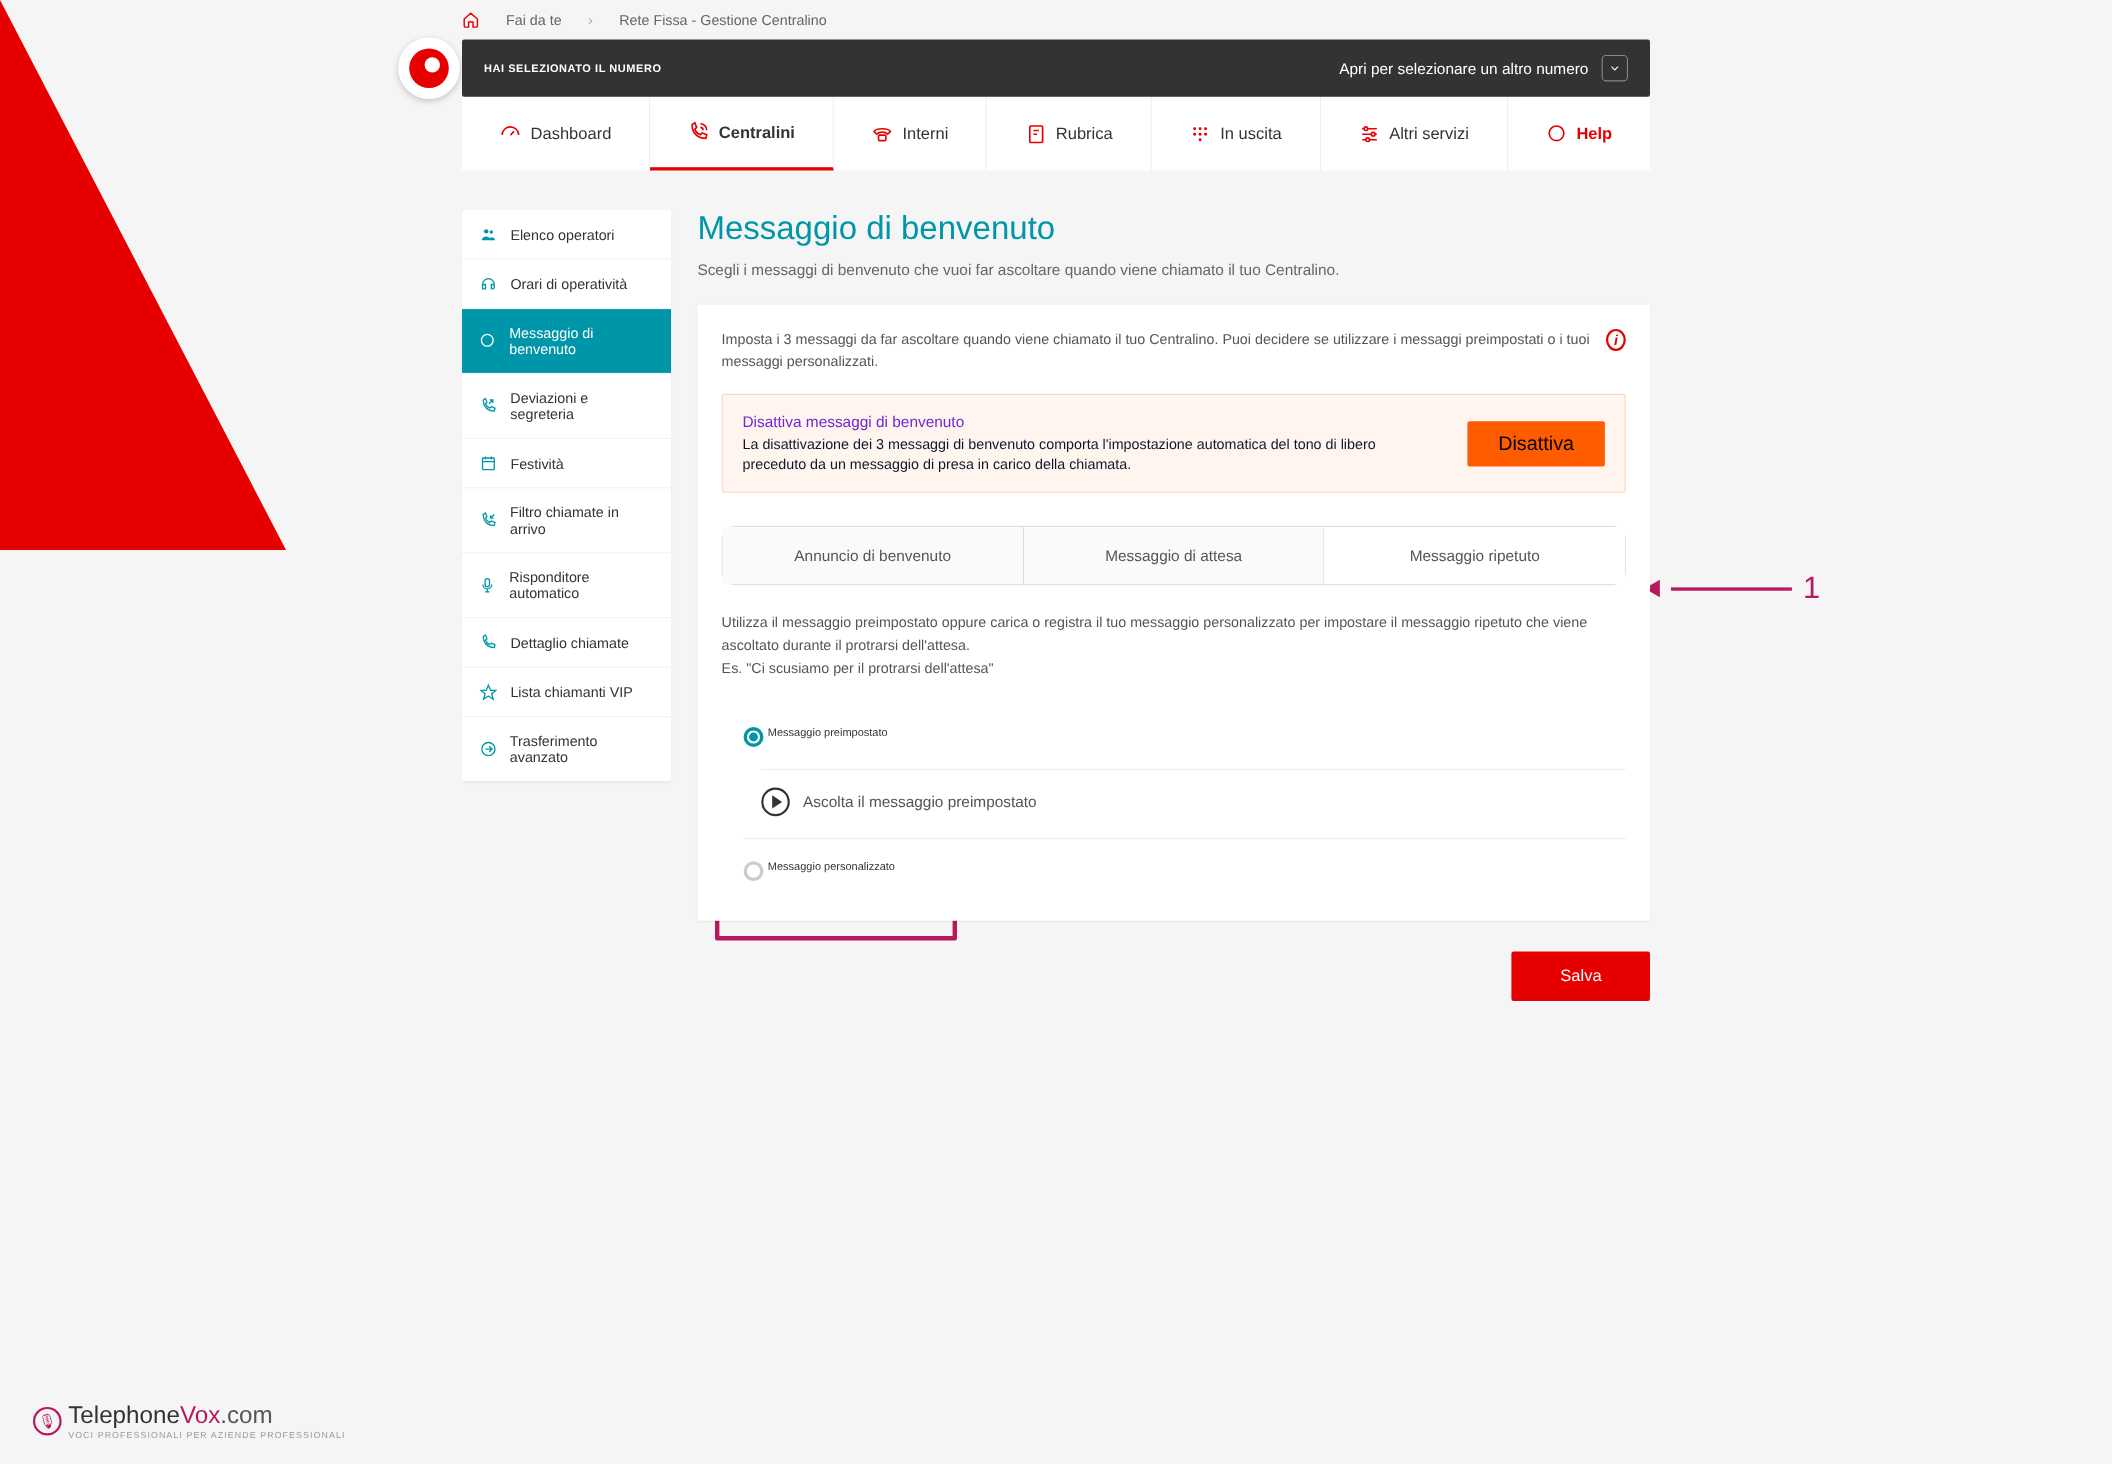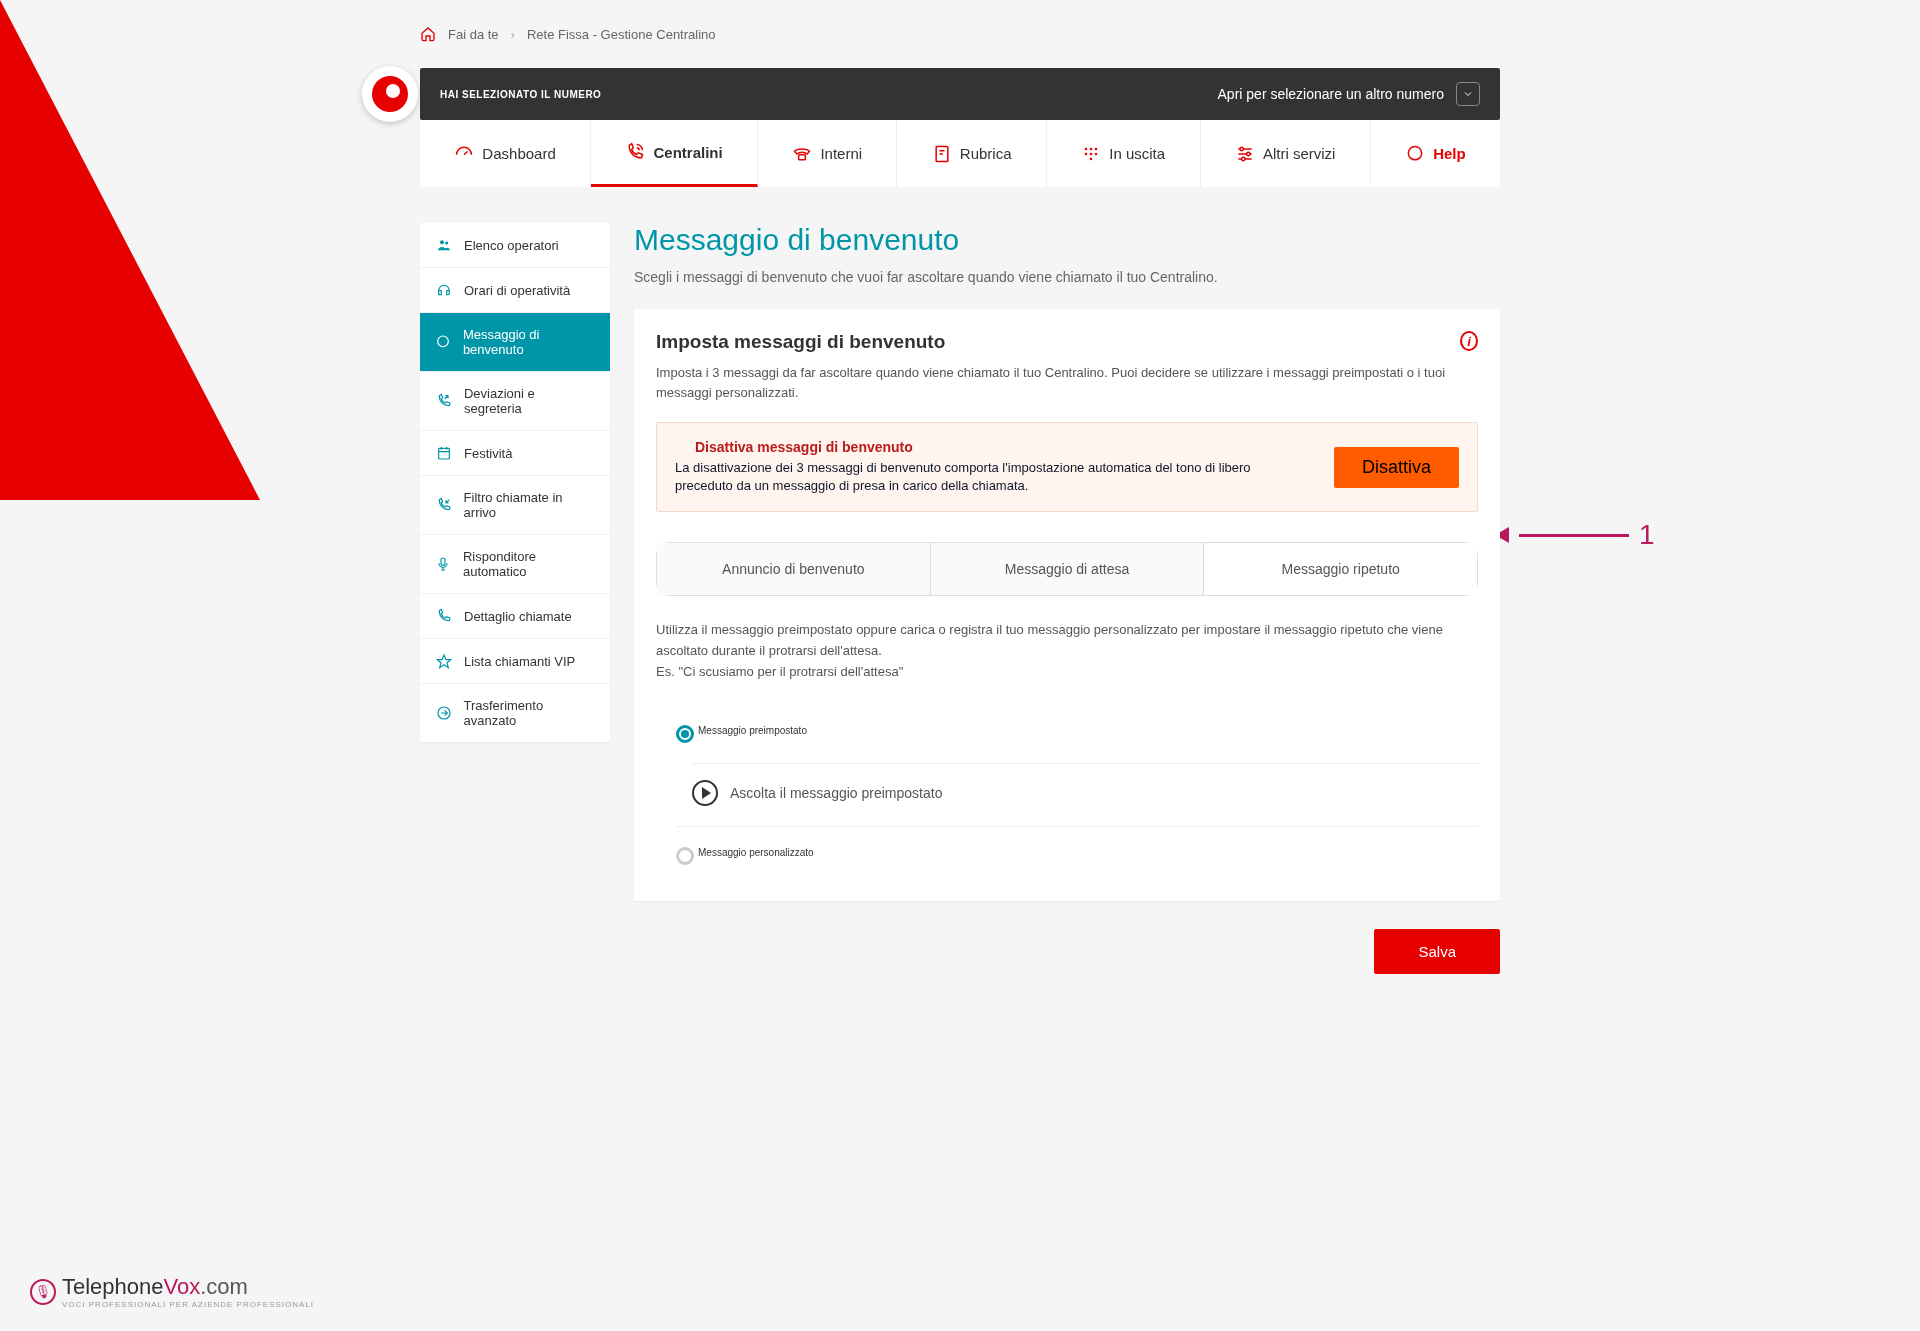--- a/index.html
+++ b/index.html
@@ -4,21 +4,21 @@
 <style>
 * { margin: 0; padding: 0; box-sizing: border-box; }
 body { font-family: -apple-system, BlinkMacSystemFont, "Segoe UI", Arial, sans-serif; background: #f5f5f5; color: #333; font-size: 14px; position: relative; min-height: 1331px; }
 
 
 .red-triangle { position: absolute; top: 0; left: 0; width: 0; height: 0; border-style: solid; border-width: 500px 0 0 260px; border-color: transparent transparent transparent #e60000; z-index: 0; }
 
 .container { max-width: 1080px; margin: 0 auto; position: relative; z-index: 1; }
 
 
-.breadcrumb { display: flex; align-items: center; gap: 12px; padding: 26px 0; font-size: 13px; color: #666; }
+.breadcrumb { display: flex; align-items: center; gap: 24px; padding: 10px 0; font-size: 13px; color: #666; }
 .breadcrumb .home-icon { color: #e60000; }
 .breadcrumb .sep { color: #aaa; }
 .breadcrumb a { color: #666; text-decoration: none; }
 
 
 .dark-bar { background: #333; color: #fff; display: flex; align-items: center; justify-content: space-between; padding: 14px 20px; border-radius: 2px; position: relative; }
 .dark-bar .logo-wrap { position: absolute; left: -58px; top: 50%; transform: translateY(-50%); width: 56px; height: 56px; border-radius: 50%; background: #fff; display: flex; align-items: center; justify-content: center; box-shadow: 0 2px 6px rgba(0,0,0,.2); }
 .dark-bar .logo-wrap .voda { width: 36px; height: 36px; border-radius: 50%; background: #e60000; position: relative; }
 .dark-bar .logo-wrap .voda::after { content:""; position:absolute; width: 14px; height: 14px; background:#fff; border-radius:50%; top:8px; left:14px; }
 .dark-bar .left { font-weight: 700; letter-spacing: .5px; font-size: 10px; }
@@ -50,21 +50,21 @@
 .page-sub { color: #666; font-size: 14px; margin-bottom: 24px; }
 
 .card { background: #fff; border-radius: 2px; padding: 22px; box-shadow: 0 1px 2px rgba(0,0,0,.05); }
 .card-header { display: flex; justify-content: space-between; align-items: flex-start; }
 .card-title { font-size: 19px; font-weight: 700; margin-bottom: 10px; }
 .card-desc { font-size: 13px; color: #555; line-height: 1.5; margin-bottom: 20px; }
 .info-icon { color: #e60000; border: 2px solid #e60000; border-radius: 50%; width: 20px; height: 20px; display: inline-flex; align-items: center; justify-content: center; font-style: italic; font-weight: 700; font-size: 13px; cursor: pointer; }
 
 
 .warn-box { background: #fff4ee; border: 1px solid #f5d9c8; border-radius: 2px; padding: 16px 18px; display: flex; justify-content: space-between; align-items: center; gap: 24px; margin-bottom: 30px; }
-.warn-box .warn-title { color: #b91c1c; font-weight: 700; margin-bottom: 4px; font-size: 14px; margin-left: 20px; }
+.warn-box .warn-title { color: #6d28d9; font-weight: 400; margin-bottom: 4px; font-size: 14px; }
 .warn-box .warn-text { color: #0f172a; font-size: 13px; line-height: 1.4; }
 .btn-orange { background: #ff5c00; color: #000000; border: none; padding: 10px 28px; border-radius: 2px; font-size: 18px; cursor: pointer; }
 
 
 .sub-tabs { display: flex; border: 1px solid #ddd; margin-bottom: 24px; }
 .sub-tabs .st { flex: 1; text-align: center; padding: 18px 6px; font-size: 14px; color: #555; background: #fafafa; border-right: 1px solid #ddd; cursor: pointer; }
 .sub-tabs .st:last-child { border-right: none; }
 .sub-tabs .st.active { background: #fff; font-weight: 500; }
 
 .tab-desc { font-size: 13px; color: #555; line-height: 1.6; margin-bottom: 28px; }
@@ -303,21 +303,20 @@
       </div>
     </div>
 
     <div class="main-col">
       <h1 class="page-title">Messaggio di benvenuto</h1>
       <p class="page-sub">Scegli i messaggi di benvenuto che vuoi far ascoltare quando viene chiamato il tuo Centralino.</p>
 
       <div class="card" style="position:relative;">
         <div class="card-header">
           <div>
-            <div class="card-title">Imposta messaggi di benvenuto</div>
             <div class="card-desc">Imposta i 3 messaggi da far ascoltare quando viene chiamato il tuo Centralino. Puoi decidere se utilizzare i messaggi preimpostati o i tuoi messaggi personalizzati.</div>
           </div>
           <span class="info-icon">i</span>
         </div>
 
         <div class="warn-box">
           <div>
             <div class="warn-title">Disattiva messaggi di benvenuto</div>
             <div class="warn-text">La disattivazione dei 3 messaggi di benvenuto comporta l'impostazione automatica del tono di libero preceduto da un messaggio di presa in carico della chiamata.</div>
           </div>

